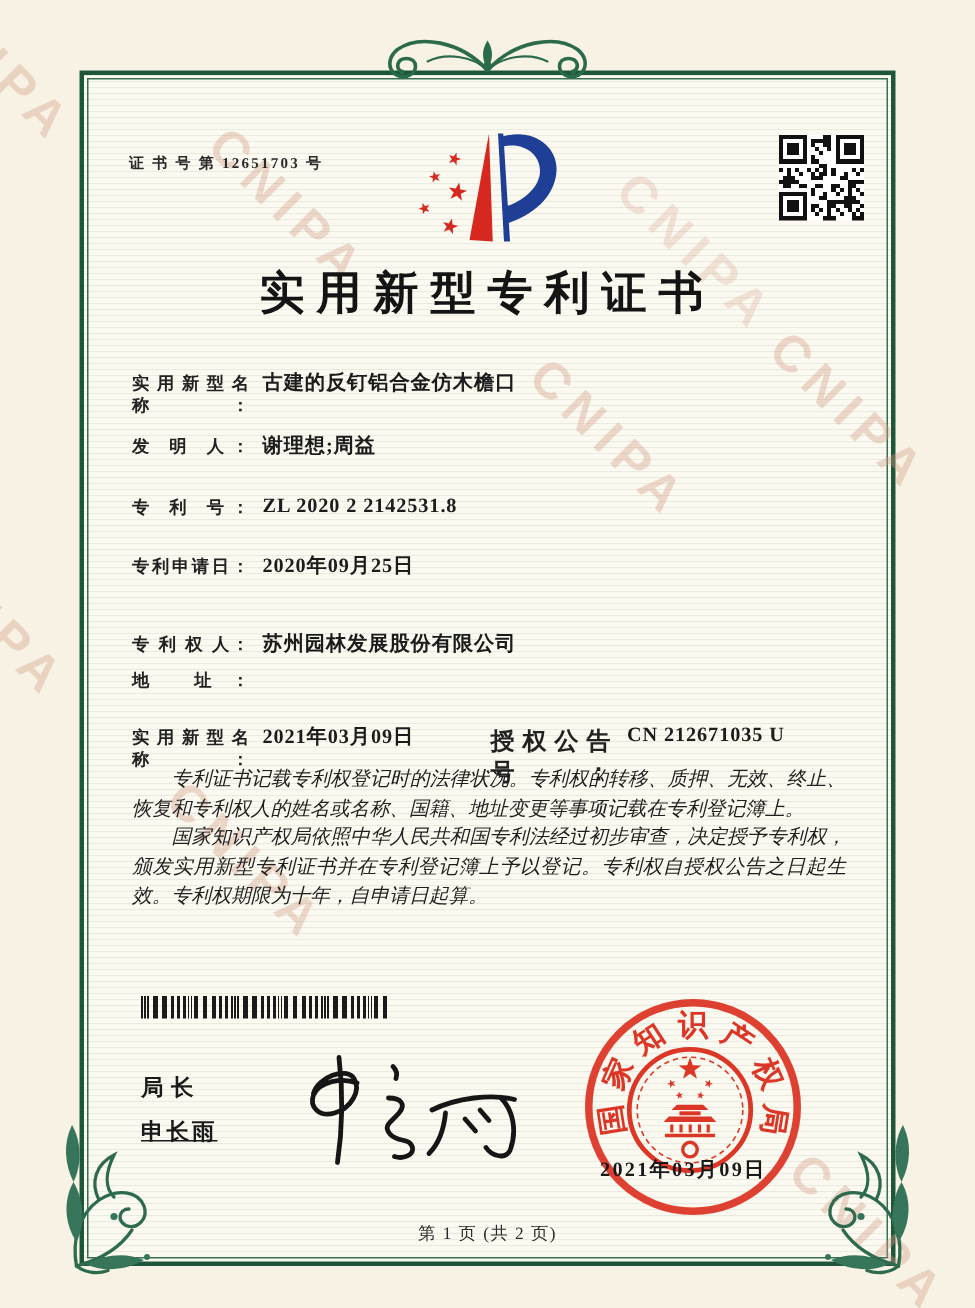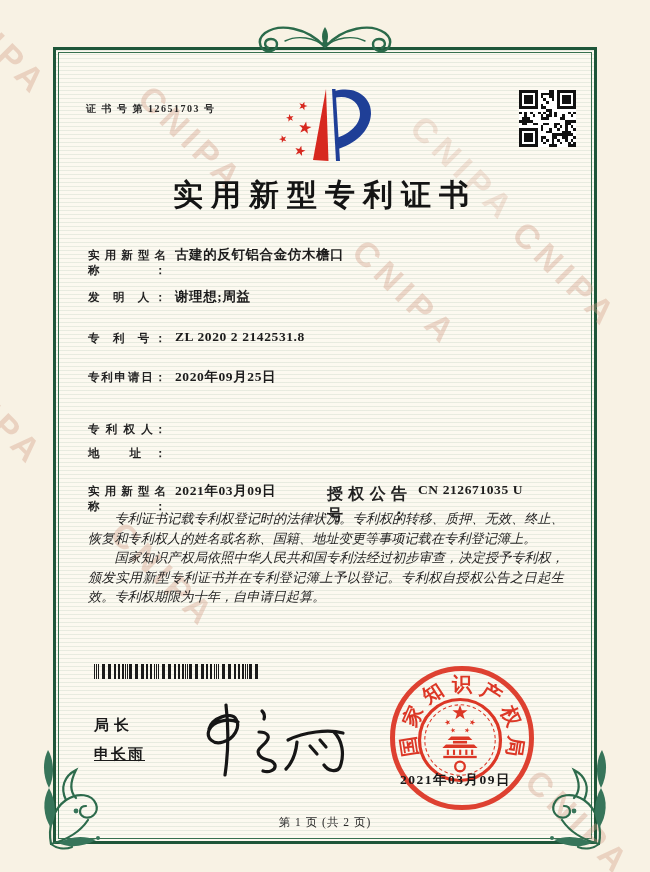--- a/index.html
+++ b/index.html
@@ -329,20 +329,21 @@
   <div class="frow" style="top:329px;">
     <span class="flabel">专 利 号：</span>
     <span class="fvalue">ZL 2020 2 2142531.8</span>
   </div>
   <div class="frow" style="top:368px;">
     <span class="flabel">专利申请日：</span>
     <span class="fvalue">2020年09月25日</span>
   </div>
   <div class="frow" style="top:420px;">
     <span class="flabel">专 利 权 人：</span>
+    <span class="fvalue">苏州园林发展股份有限公司</span>
   </div>
   <div class="frow" style="top:444px;">
     <span class="flabel">地 址：</span>
   </div>
   <div class="frow" style="top:482px;">
     <span class="flabel">实用新型名称：</span>
     <span class="fvalue">2021年03月09日</span>
     <span class="flabel2">授权公告号：</span>
     <span class="fvalue2">CN 212671035 U</span>
   </div>

